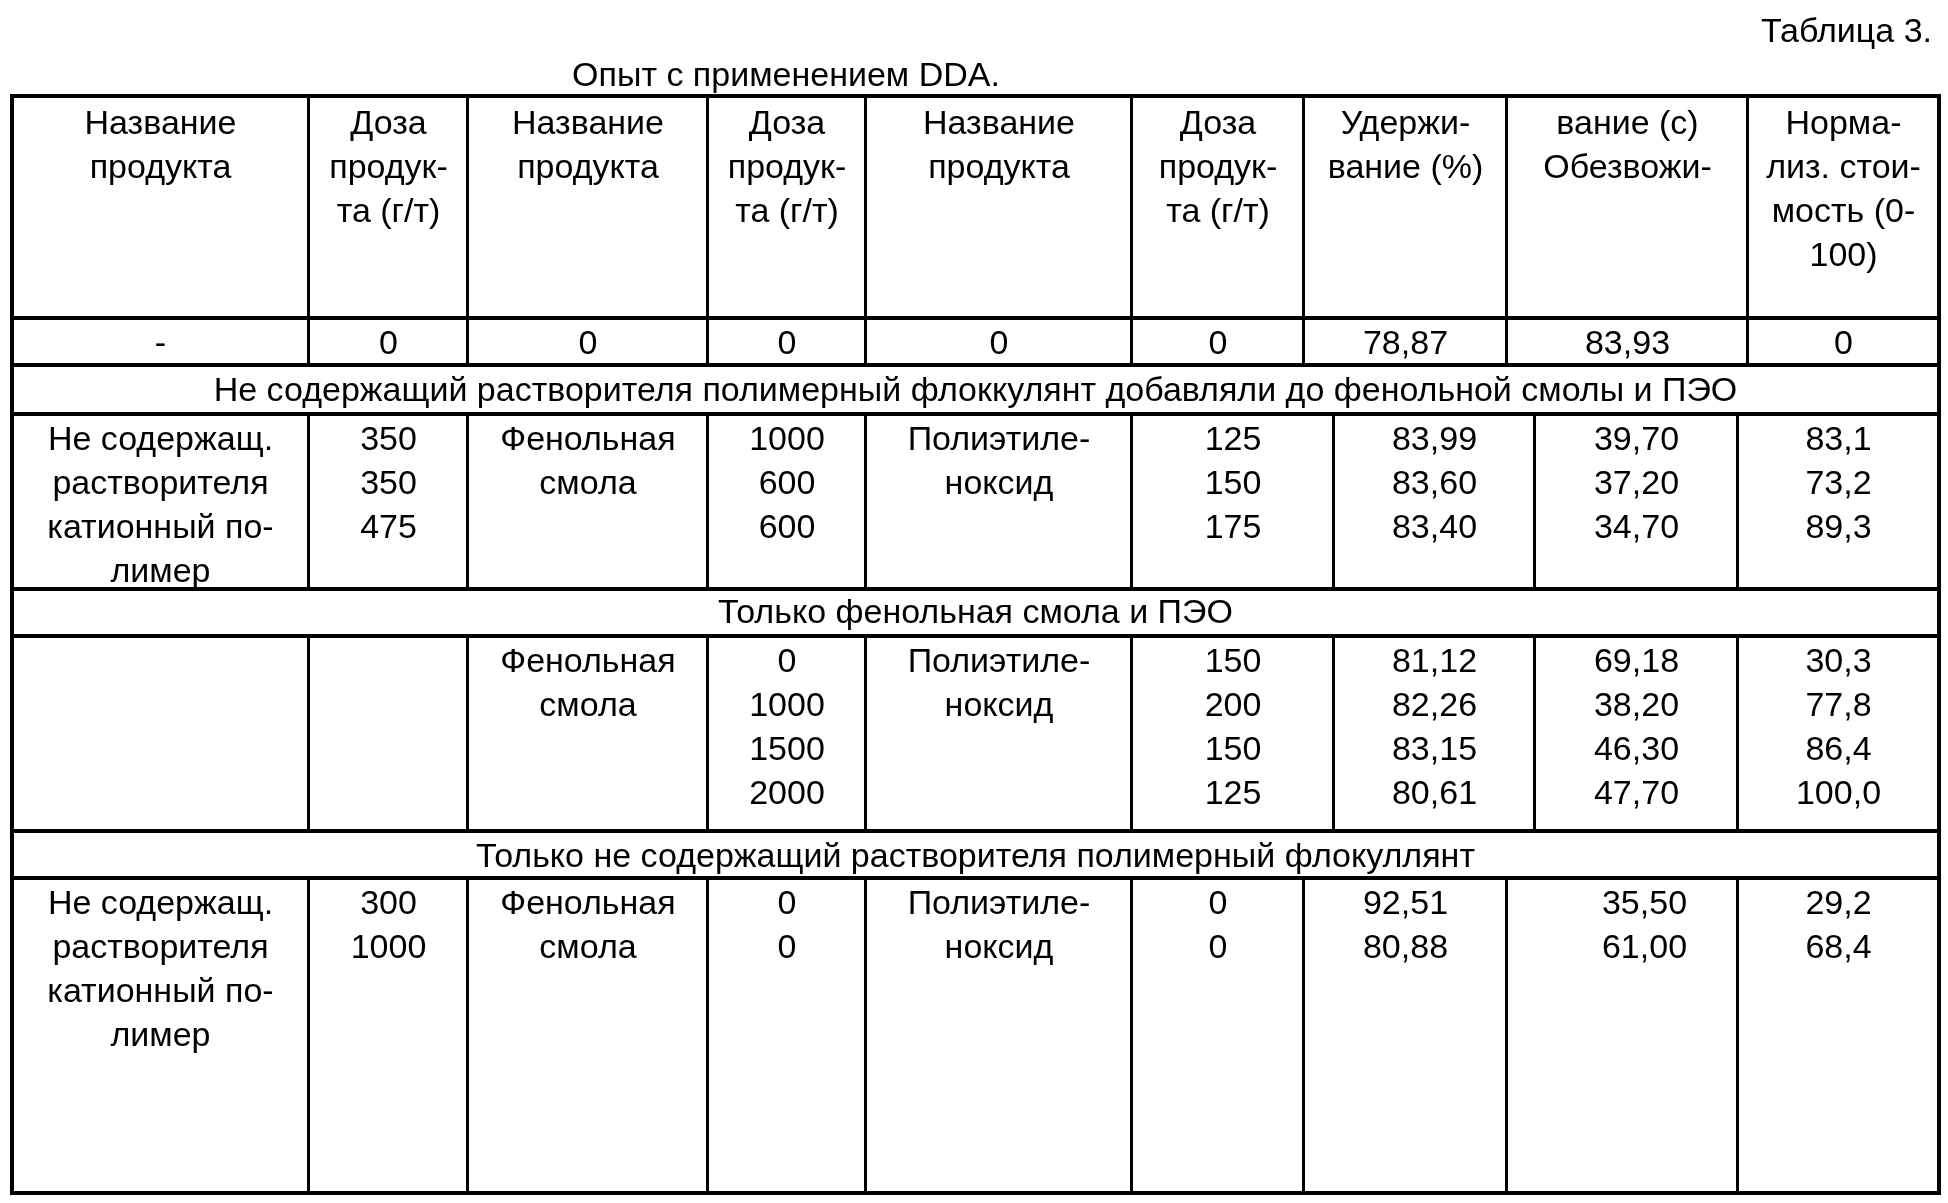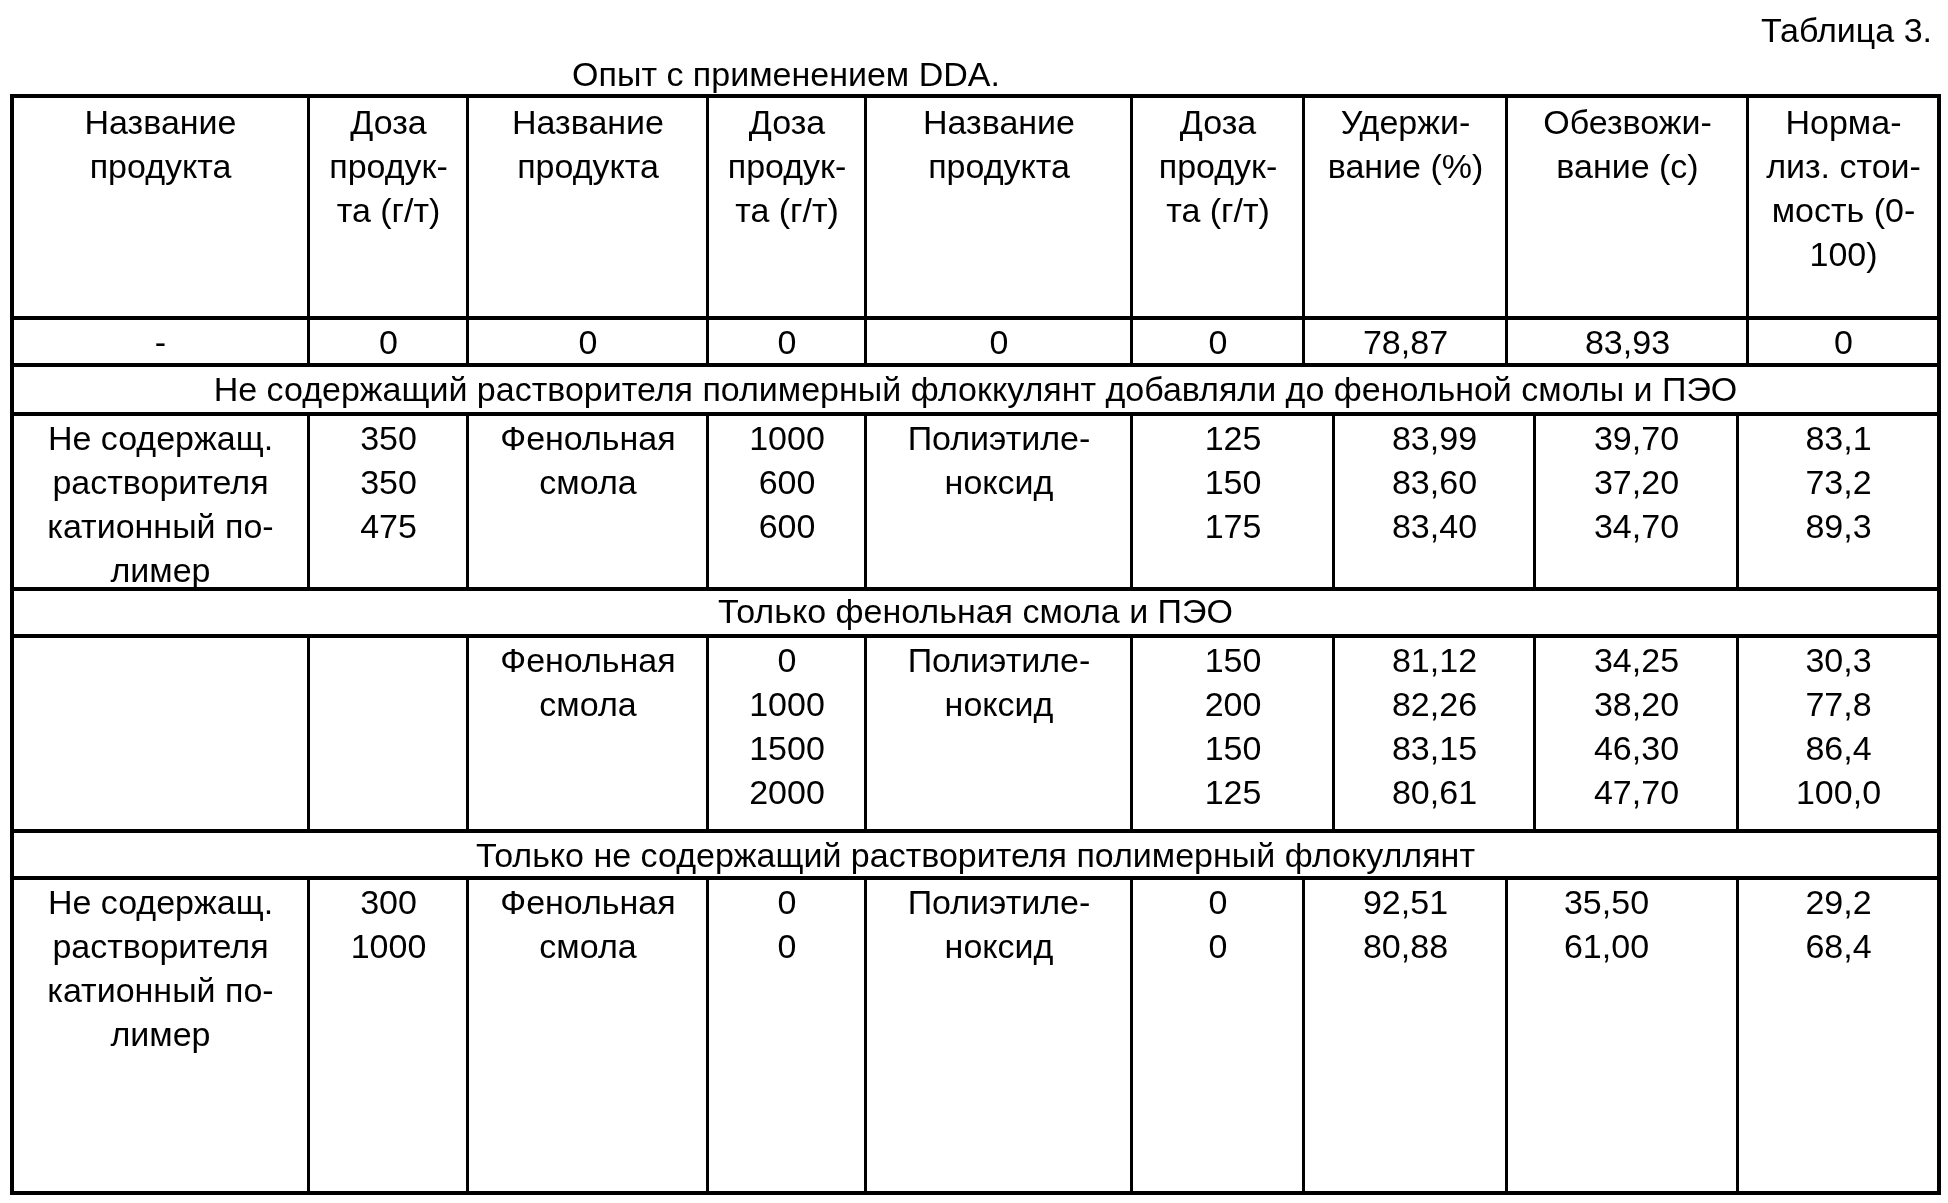--- a/index.html
+++ b/index.html
@@ -93,22 +93,22 @@
 <div class="cell" style="left:1132px; width:172px; top:100px;">
   <div>Доза</div>
     <div>продук-</div>
     <div>та (г/т)</div>
 </div>
 <div class="cell" style="left:1304px; width:203px; top:100px;">
   <div>Удержи-</div>
     <div>вание (%)</div>
 </div>
 <div class="cell" style="left:1507px; width:241px; top:100px;">
-  <div>Обезвожи-</div>
-    <div>вание (с)</div>
+  <div>вание (с)</div>
+    <div>Обезвожи-</div>
 </div>
 <div class="cell" style="left:1748px; width:191px; top:100px;">
   <div>Норма-</div>
     <div>лиз. стои-</div>
     <div>мость (0-</div>
     <div>100)</div>
 </div>
 
 <div class="cell" style="left:12px; width:297px; top:320px;">-</div>
 <div class="cell" style="left:309px; width:159px; top:320px;">0</div>
@@ -187,21 +187,21 @@
     <div>150</div>
     <div>125</div>
 </div>
 <div class="cell" style="left:1334px; width:201px; top:638px;">
   <div>81,12</div>
     <div>82,26</div>
     <div>83,15</div>
     <div>80,61</div>
 </div>
 <div class="cell" style="left:1535px; width:203px; top:638px;">
-  <div>34,25</div>
+  <div>69,18</div>
     <div>38,20</div>
     <div>46,30</div>
     <div>47,70</div>
 </div>
 <div class="cell" style="left:1738px; width:201px; top:638px;">
   <div>30,3</div>
     <div>77,8</div>
     <div>86,4</div>
     <div>100,0</div>
 </div>
@@ -230,20 +230,20 @@
     <div>ноксид</div>
 </div>
 <div class="cell" style="left:1132px; width:172px; top:880px;">
   <div>0</div>
     <div>0</div>
 </div>
 <div class="cell" style="left:1304px; width:203px; top:880px;">
   <div>92,51</div>
     <div>80,88</div>
 </div>
-<div class="cell" style="left:1491px; width:231px; top:880px;text-align:center;">
+<div class="cell" style="left:1529px; width:231px; top:880px;text-align:center;">
   <div>35,50</div>
     <div>61,00</div>
 </div>
 <div class="cell" style="left:1738px; width:201px; top:880px;">
   <div>29,2</div>
     <div>68,4</div>
 </div>
 
 </body></html>

